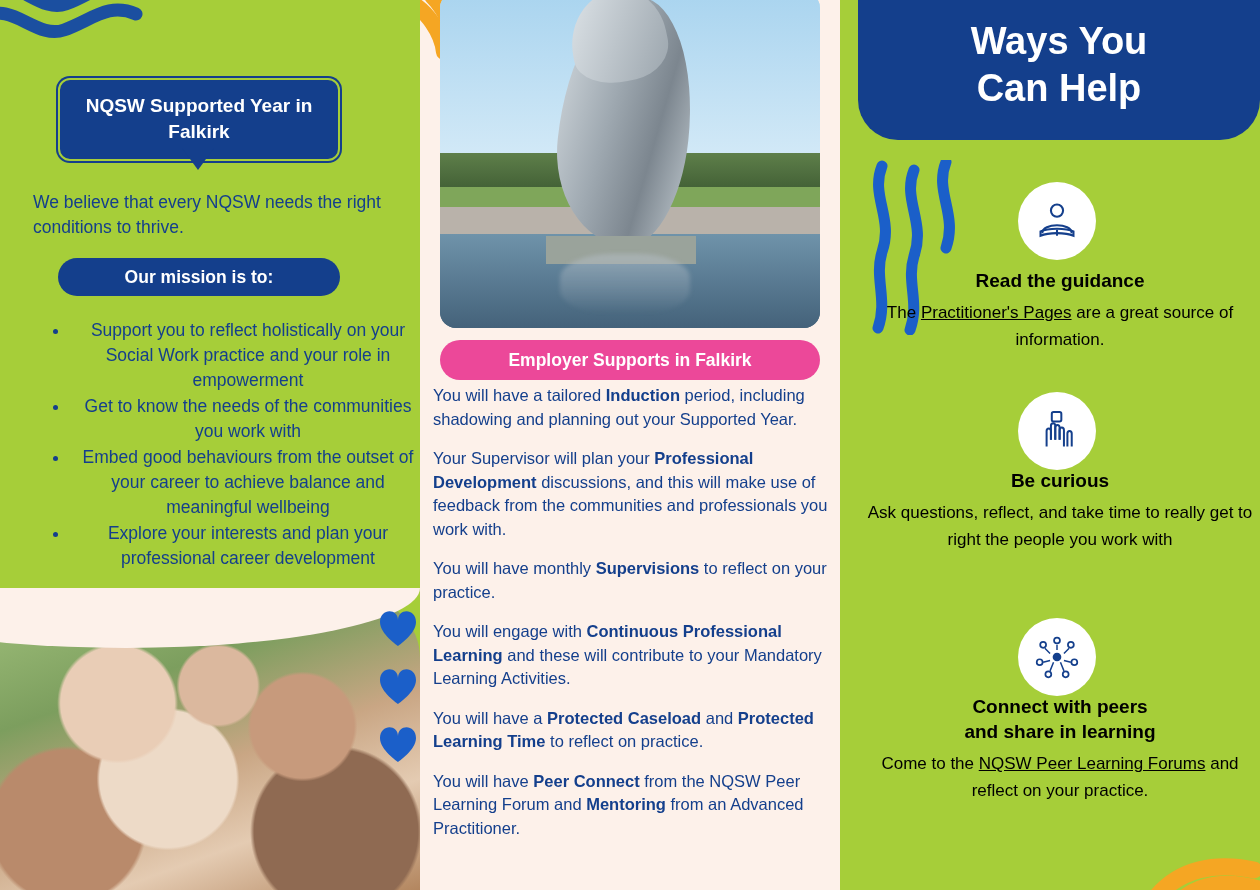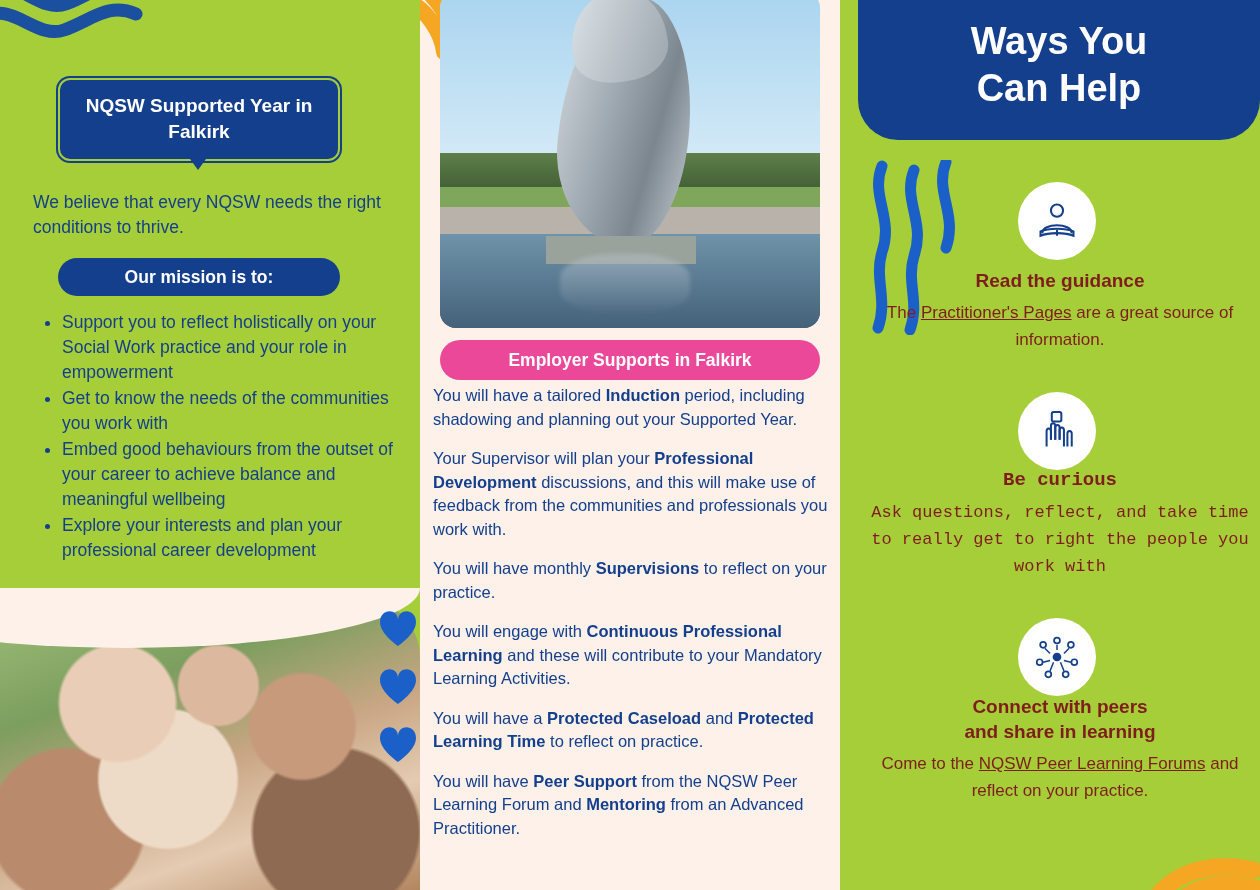--- a/index.html
+++ b/index.html
@@ -49,21 +49,21 @@
     color:#143f8c;font-size:17.5px;line-height:25px;
   }
   .mission-pill{
     position:absolute;left:58px;top:258px;width:282px;height:38px;
     background:#143f8c;border-radius:19px;color:#fff;
     font-weight:bold;font-size:17.5px;text-align:center;line-height:38px;
   }
   .bullets{
     position:absolute;left:32px;top:306px;width:356px;
     color:#143f8c;font-size:17.5px;line-height:25px;
-    margin:4px;padding-left:26px;
+    margin:12px;padding-left:26px;text-align:center;
   }
   .bullets li{margin-bottom:1px;}
   .photo-hands{
     position:absolute;left:0;top:598px;width:420px;height:292px;
     background:
       radial-gradient(circle at 28% 36%, #e9cdb6 0 16%, rgba(233,205,182,0) 17%),
       radial-gradient(circle at 52% 30%, #dbb89e 0 13%, rgba(219,184,158,0) 14%),
       radial-gradient(circle at 72% 44%, #c79a7c 0 15%, rgba(199,154,124,0) 16%),
       radial-gradient(circle at 40% 62%, #eddac7 0 22%, rgba(237,218,199,0) 23%),
       radial-gradient(circle at 16% 78%, #b98a6b 0 18%, rgba(185,138,107,0) 19%),
@@ -135,27 +135,27 @@
     padding-top:78px;box-sizing:border-box;
   }
   .squiggle-r{position:absolute;left:28px;top:160px;width:90px;height:175px;}
   .leaf-br{position:absolute;right:-10px;bottom:-16px;width:120px;height:110px;}
 
   .icon-circle{
     position:absolute;width:78px;height:78px;border-radius:50%;
     background:#ffffff;left:178px;
     display:flex;align-items:center;justify-content:center;
   }
-  .r-block{position:absolute;left:20px;width:400px;text-align:center;color:#7f1d1d;}
+  .r-block{position:absolute;left:20px;width:400px;text-align:center;color:#000000;}
   .r-title{font-weight:bold;font-size:19px;line-height:25px;margin-bottom:6px;}
   .r-text{font-size:17px;line-height:27px;}
   .r-text u{text-decoration:underline;}
 
   .block1{top:268px;}
-  .block2{top:468px;font-family:Liberation Mono, monospace;}
+  .block2{top:468px;}
   .block3{top:694px;}
 </style>
 </head>
 <body>
 
 <div class="page">
 
   <div class="col-left">
 
     <svg class="squiggle-tl" viewBox="0 0 180 80">
@@ -211,21 +211,21 @@
     </div>
 
     <div class="mid-pill">Employer Supports in Falkirk</div>
 
     <div class="mid-body" id="mid-body">
         <p><span>You will have a tailored </span><b>Induction</b><span> period, including shadowing and planning out your Supported Year.</span></p>
         <p><span>Your Supervisor will plan your </span><b>Professional Development</b><span> discussions, and this will make use of feedback from the communities and professionals you work with.</span></p>
         <p><span>You will have monthly </span><b>Supervisions</b><span> to reflect on your practice.</span></p>
         <p><span>You will engage with </span><b>Continuous Professional Learning</b><span> and these will contribute to your Mandatory Learning Activities.</span></p>
         <p><span>You will have a </span><b>Protected Caseload</b><span> and </span><b>Protected Learning Time</b><span> to reflect on practice.</span></p>
-        <p><span>You will have </span><b>Peer Support</b><span> from the NQSW Peer Learning Forum and </span><b>Mentoring</b><span> from an Advanced Practitioner.</span></p>
+        <p><span>You will have </span><b>Peer Connect</b><span> from the NQSW Peer Learning Forum and </span><b>Mentoring</b><span> from an Advanced Practitioner.</span></p>
       </div>
   </div>
 
   <div class="col-right">
 
     <div class="right-header">
       <div>Ways You</div>
       <div>Can Help</div>
     </div>
 

